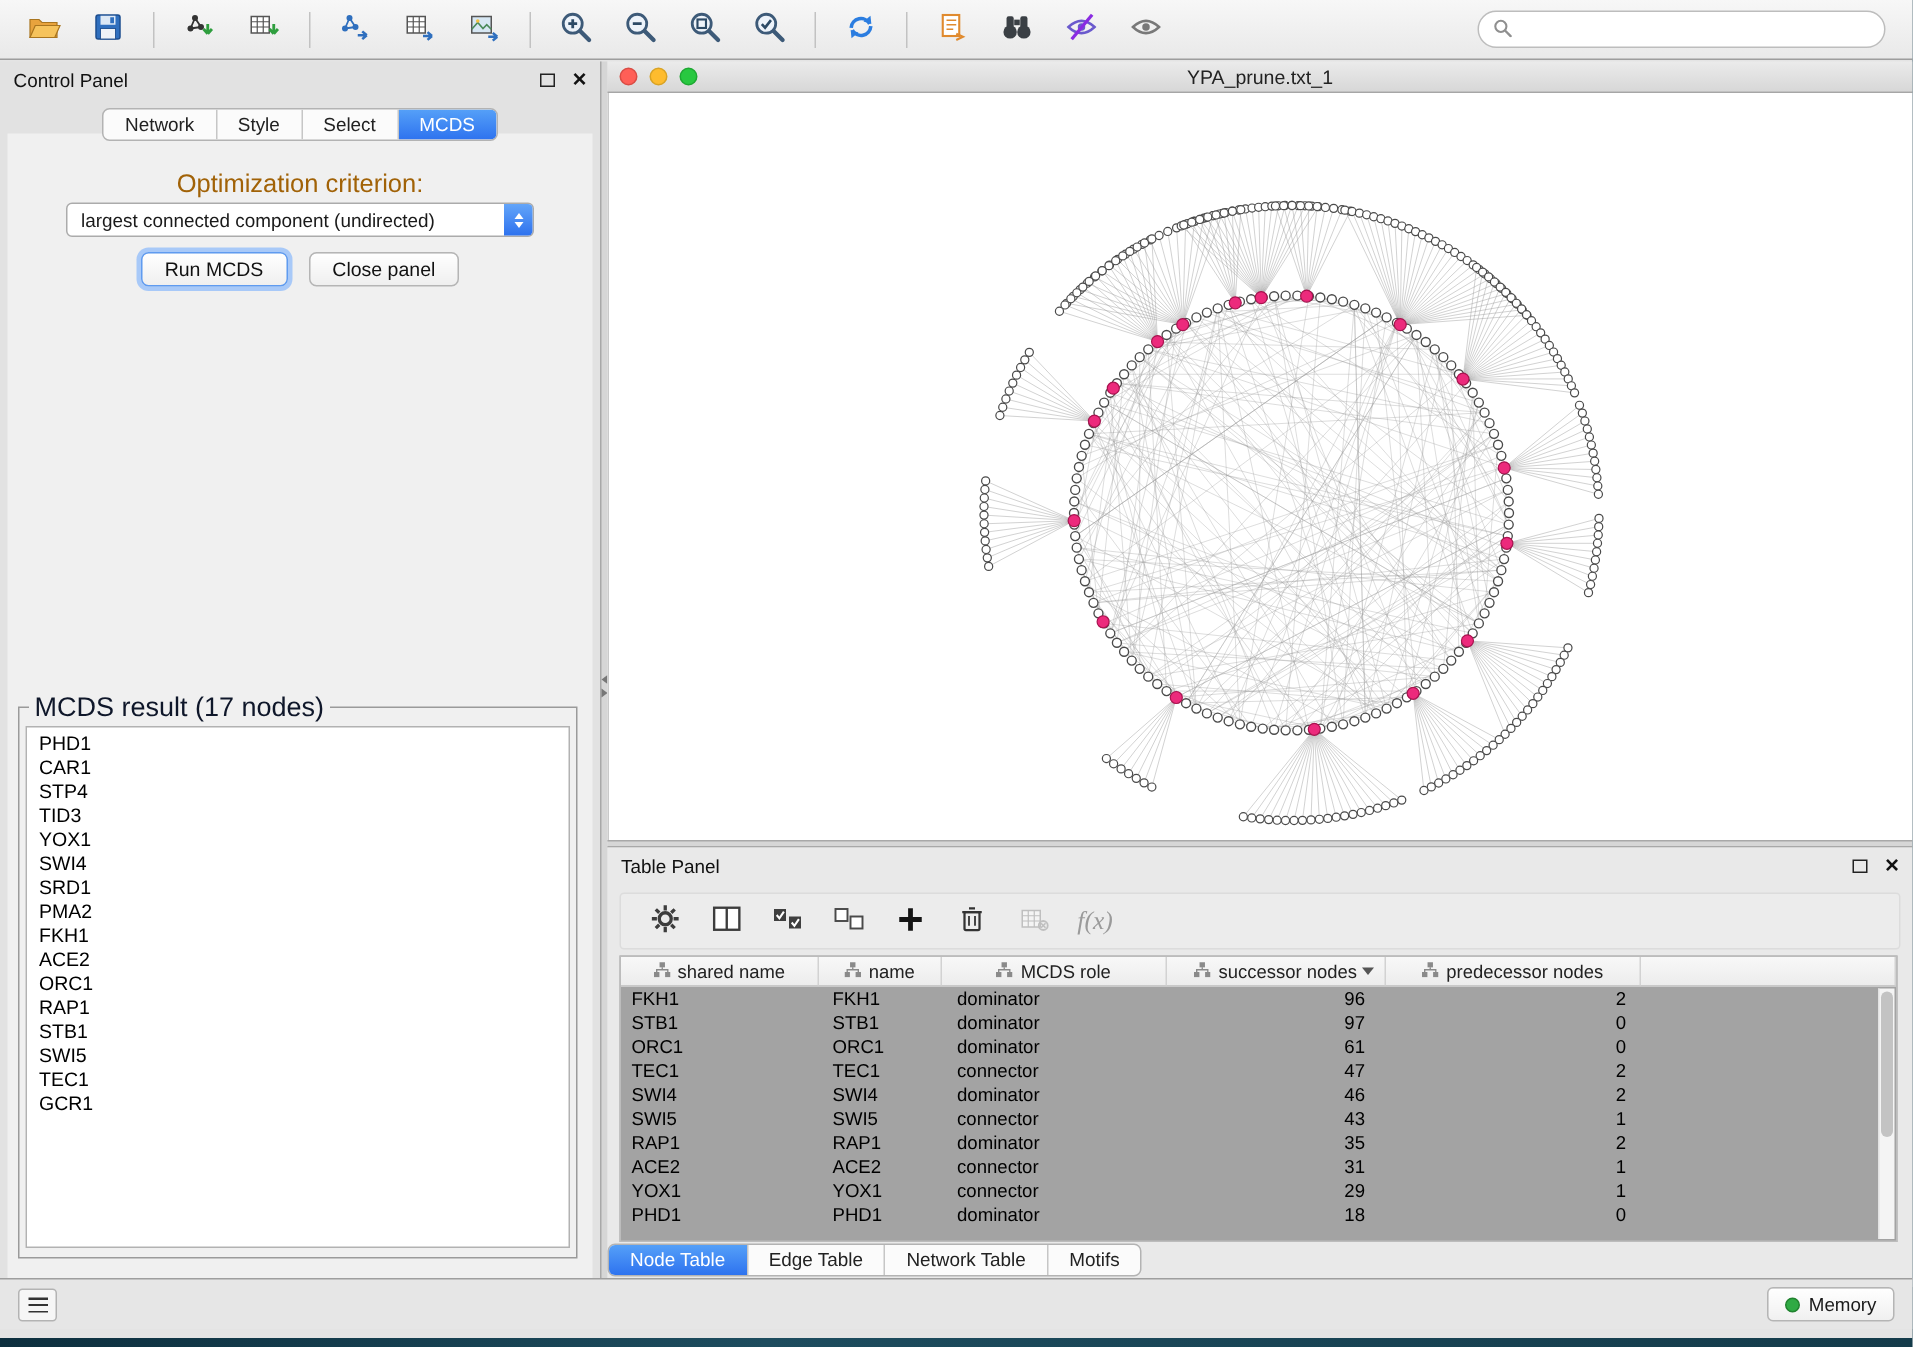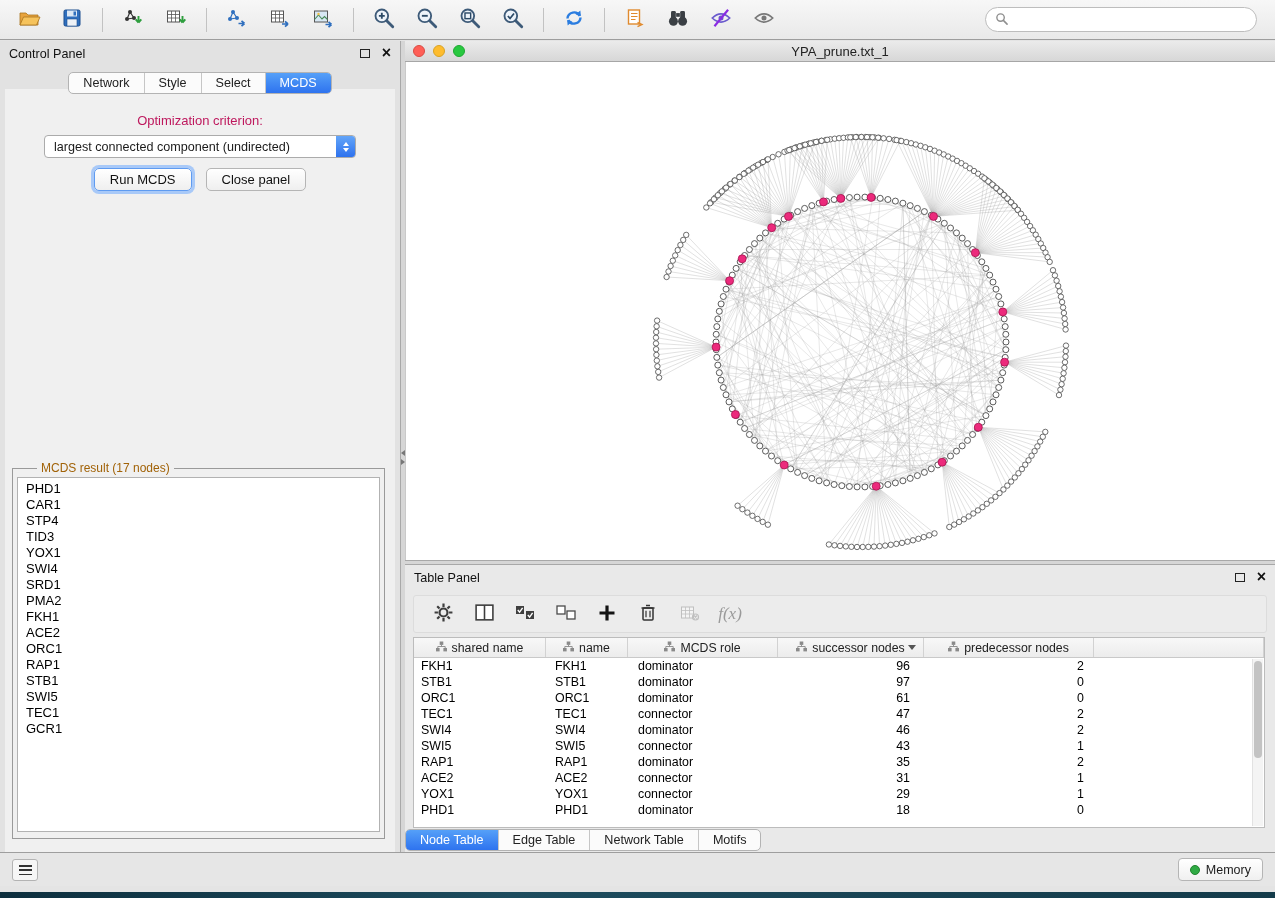--- a/index.html
+++ b/index.html
@@ -26,34 +26,34 @@
   .panel-header { height:26px; display:flex; align-items:center; padding:0 9px; font-size:12.6px; color:#111; }
   .panel-header .spacer { flex:1; }
   .float-icon { width:10px; height:9px; border:1.5px solid #222; display:inline-block; margin-right:12px; }
   .close-icon { font-size:16px; font-weight:bold; color:#111; line-height:12px; }
   #cp-content { position:absolute; left:5px; right:5px; top:48px; bottom:3px; background:#f0f0f0; }
   #cp-tabs { position:absolute; top:31px; left:0; width:100%; text-align:center; z-index:2; }
   .seg { display:inline-flex; background:#fbfbfb; border:1px solid #b3b3b3; border-radius:5px; overflow:hidden; vertical-align:middle; }
   .seg .tab { padding:3px 14px; font-size:12.6px; color:#222; border-right:1px solid #c6c6c6; }
   .seg .tab:last-child { border-right:none; }
   .seg .tab.active { background:linear-gradient(#55a0f8,#2e73ef); color:#fff; }
-  #opt-label { position:absolute; top:72px; width:100%; text-align:center; font-size:13px; color:#be185d; z-index:2; }
+  #opt-label { position:absolute; top:72px; width:100%; text-align:center; font-size:17px; color:#a16207; z-index:2; }
   #criterion { position:absolute; top:94px; left:44px; width:312px; height:23px; background:#fff;
     border:1px solid #ababab; border-radius:4px; display:flex; align-items:center; z-index:2; }
   #criterion .sel-text { flex:1; padding-left:9px; font-size:12.6px; white-space:nowrap; overflow:hidden; }
   #criterion .stepper { width:19px; height:21px; border-radius:0 3px 3px 0;
     background:linear-gradient(#63a5f9,#2e72ee); display:flex; flex-direction:column; align-items:center; justify-content:center; gap:2px; }
   .tri-up { width:0; height:0; border-left:3.5px solid transparent; border-right:3.5px solid transparent; border-bottom:4.5px solid #fff; }
   .tri-down { width:0; height:0; border-left:3.5px solid transparent; border-right:3.5px solid transparent; border-top:4.5px solid #fff; }
   #cp-buttons { position:absolute; top:127px; width:100%; display:flex; justify-content:center; gap:14px; z-index:2; }
   .mac-btn { background:linear-gradient(#ffffff,#efefef); border:1px solid #b5b5b5; border-radius:5px;
     font-size:13px; padding:3px 15px; color:#111; font-family:"Liberation Sans",sans-serif; }
   .mac-btn.focused { border-color:#5f9bf0; box-shadow:0 0 0 3px #a8c9f8; }
   #mcds-group { position:absolute; top:420px; left:12px; right:15px; bottom:19px; border:1px solid #9a9a9a; z-index:2; }
-  #mcds-group legend { font-size:12px; padding:0 4px; margin-left:24px; color:#a16207; }
+  #mcds-group legend { font-size:18px; padding:0 4px; margin-left:6px; color:#0f172a; }
   #mcds-list { position:absolute; left:4px; right:4px; top:2px; bottom:6px; background:#fff; border:1px solid #b2b2b2; overflow:hidden; padding-top:3px; }
   .mcds-item { font-size:13px; line-height:16px; padding-left:8px; color:#000; }
 
   
   #v-splitter { position:absolute; left:400px; top:41px; width:5px; bottom:34px; background:#d6d6d6; border-left:1px solid #a8a8a8; }
   .split-arrows { position:absolute; top:50%; left:0; width:100%; display:flex; flex-direction:column; gap:3px; align-items:center; }
   .mini-left { width:0;height:0;border-top:3px solid transparent;border-bottom:3px solid transparent;border-right:4px solid #777; }
   .mini-right { width:0;height:0;border-top:3px solid transparent;border-bottom:3px solid transparent;border-left:4px solid #777; }
 
   
@@ -67,21 +67,21 @@
   #network-title { position:absolute; left:0; right:0; text-align:center; font-size:13px; color:#222; }
   #network-canvas { position:absolute; left:0; right:0; top:21px; height:498px; background:#fff; border-left:1px solid #c9c9c9; }
   #h-splitter { position:absolute; left:0; right:0; top:519px; height:5px; background:#d6d6d6; border-top:1px solid #a8a8a8; border-bottom:1px solid #a8a8a8; }
 
   
   #table-panel { position:absolute; left:0; right:0; top:524px; bottom:0; background:#e9e9e9; }
   #tp-toolbar { position:absolute; top:30px; left:8px; right:8px; height:38px; background:#ececec;
     border:1px solid #dcdcdc; border-radius:3px; display:flex; align-items:center; gap:15px; padding:0 16px; }
   .tp-btn { width:26px; height:26px; display:flex; align-items:center; justify-content:center; }
   .fx-label { font-family:"Liberation Serif", serif; font-style:italic; color:#9a9a9a; font-size:17px; }
-  #table-wrap { position:absolute; left:8px; right:10px; top:72px; bottom:30px; background:#ffffff; border:1px solid #bcbcbc; overflow:hidden; }
+  #table-wrap { position:absolute; left:8px; right:10px; top:72px; bottom:30px; background:#a3a3a3; border:1px solid #bcbcbc; overflow:hidden; }
   .trow { display:grid; grid-template-columns:132px 82px 150px 146px 170px 1fr; height:16px; align-items:center; }
   #thead-row { height:20px; background:linear-gradient(#f8f8f8,#ececec); border-bottom:1px solid #c9c9c9; }
   .th { position:relative; height:100%; display:flex; align-items:center; justify-content:center; gap:5px;
     border-right:1px solid #d2d2d2; font-size:12.3px; color:#222; }
   .sort-arrow { position:absolute; right:7px; width:0; height:0; border-left:4px solid transparent; border-right:4px solid transparent; border-top:5px solid #555; }
   .td { font-size:12.4px; color:#000; white-space:nowrap; overflow:hidden; }
   .td.c0 { padding-left:7px; } .td.c1 { padding-left:9px; } .td.c2 { padding-left:10px; }
   .td.c3 { text-align:right; padding-right:14px; } .td.c4 { text-align:right; padding-right:10px; }
   #table-scrollbar { position:absolute; right:1px; top:21px; bottom:1px; width:11px; background:#f4f4f4; border-left:1px solid #e2e2e2; }
   #table-scroll-thumb { position:absolute; left:1px; right:1px; top:2px; height:58%; background:#c3c3c3; border-radius:5px; }

